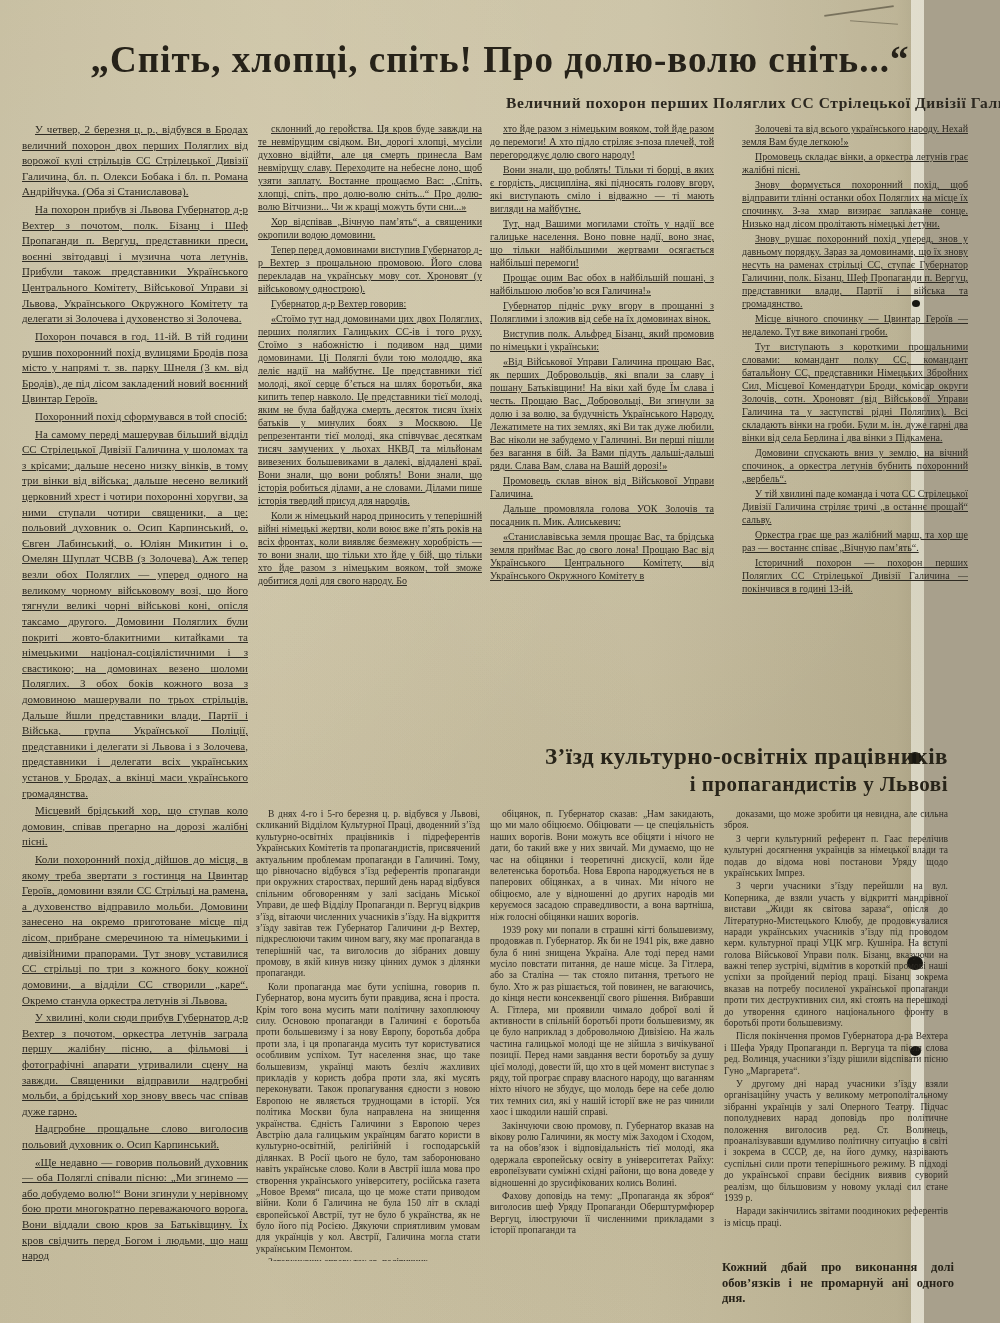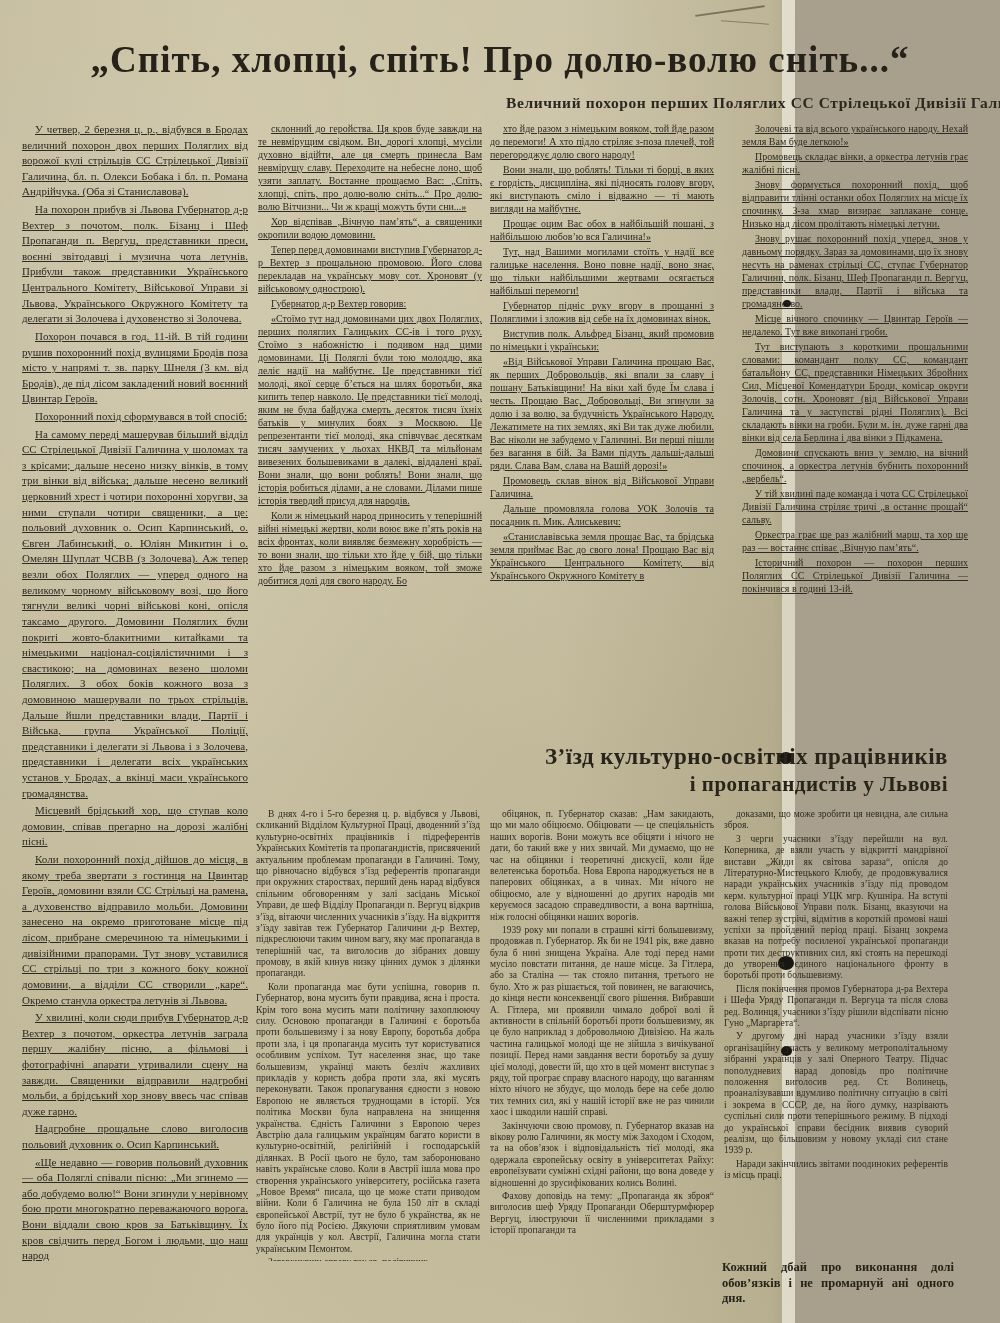--- a/index.html
+++ b/index.html
@@ -4,21 +4,21 @@
 <style>
   html,body{margin:0;padding:0;}
   body{
     width:1000px;height:1323px;
     background:#a8a08c;
     font-family:"Liberation Serif","DejaVu Serif",serif;
     position:relative;
     overflow:hidden;
   }
   .page{
-    position:absolute;left:0;top:0;width:795px;height:1323px;
+    position:absolute;left:0;top:0;width:924px;height:1323px;
     background:
       radial-gradient(ellipse at 15% 25%, rgba(255,255,255,0.10), transparent 45%),
       radial-gradient(ellipse at 70% 10%, rgba(255,255,255,0.08), transparent 40%),
       radial-gradient(ellipse at 85% 70%, rgba(92,80,48,0.10), transparent 55%),
       radial-gradient(ellipse at 30% 85%, rgba(92,80,48,0.07), transparent 50%),
       linear-gradient(90deg,#c6bd9f 0%,#cec5a7 30%,#cac1a3 70%,#bcb395 97%,#b0a78a 100%);
     color:#2e2b24;
   }
   .scan-edge{
     position:absolute;right:0;top:0;width:13px;height:100%;
@@ -96,22 +96,22 @@
       <p class="para">склонний до геройства. Ця кров буде завжди на те невмірущим свідком. Ви, дорогі хлопці, мусіли духовно відійти, але ця смерть принесла Вам невмірущу славу. Переходите на небесне лоно, щоб узяти заплату. Востанне прощаємо Вас: „Спіть, хлопці, спіть, про долю-волю сніть...“ Про долю-волю Вітчизни... Чи ж кращі можуть бути сни...»</p>
       <p class="para">Хор відспівав „Вічную пам’ять“, а священики окропили водою домовини.</p>
       <p class="para">Тепер перед домовинами виступив Губернатор д-р Вехтер з прощальною промовою. Його слова перекладав на українську мову сот. Хроновят (у військовому однострою).</p>
       <p class="para">Губернатор д-р Вехтер говорив:</p>
       <p class="para">«Стоїмо тут над домовинами цих двох Поляглих, перших поляглих Галицьких СС-ів і того руху. Стоїмо з набожністю і подивом над цими домовинами. Ці Поляглі були тою молоддю, яка леліє надії на майбутнє. Це представники тієї молоді, якої серце б’ється на шлях боротьби, яка кипить тепер навколо. Це представники тієї молоді, яким не була байдужа смерть десяток тисяч їхніх батьків у минулих боях з Москвою. Це репрезентанти тієї молоді, яка співчуває десяткам тисяч замучених у льохах НКВД та мільйонам вивезених большевиками в далекі, віддалені краї. Вони знали, що вони роблять! Вони знали, що історія робиться ділами, а не словами. Ділами пише історія твердий присуд для народів.</p>
       <p class="para">Коли ж німецький народ приносить у теперішній війні німецькі жертви, коли воює вже п’ять років на всіх фронтах, коли виявляє безмежну хоробрість — то вони знали, що тільки хто йде у бій, що тільки хто йде разом з німецьким вояком, той зможе добитися долі для свого народу. Бо</p>
     </div>
   <div class="col col3">
       <p class="para">хто йде разом з німецьким вояком, той йде разом до перемоги! А хто підло стріляє з-поза плечей, той перегороджує долю свого народу!</p>
       <p class="para">Вони знали, що роблять! Тільки ті борці, в яких є гордість, дисципліна, які підносять голову вгору, які виступають сміло і відважно — ті мають вигляди на майбутнє.</p>
+      <p class="para">Тут, над Вашими могилами стоїть у надії все галицьке населення. Воно повне надії, воно знає, що тільки найбільшими жертвами осягається найбільші перемоги!</p>
       <p class="para">Прощає оцим Вас обох в найбільшій пошані, з найбільшою любов’ю вся Галичина!»</p>
-      <p class="para">Тут, над Вашими могилами стоїть у надії все галицьке населення. Воно повне надії, воно знає, що тільки найбільшими жертвами осягається найбільші перемоги!</p>
       <p class="para">Губернатор підніс руку вгору в прощанні з Поляглими і зложив від себе на їх домовинах вінок.</p>
       <p class="para">Виступив полк. Альфред Бізанц, який промовив по німецьки і українськи:</p>
       <p class="para">«Від Військової Управи Галичина прощаю Вас, як перших Добровольців, які впали за славу і пошану Батьківщини! На віки хай буде Їм слава і честь. Прощаю Вас, Добровольці, Ви згинули за долю і за волю, за будучність Українського Народу. Лежатимете на тих землях, які Ви так дуже любили. Вас ніколи не забудемо у Галичині. Ви перші пішли без вагання в бій. За Вами підуть дальші-дальші ряди. Слава Вам, слава на Вашій дорозі!»</p>
       <p class="para">Промовець склав вінок від Військової Управи Галичина.</p>
       <p class="para">Дальше промовляла голова УОК Золочів та посадник п. Мик. Алиськевич:</p>
       <p class="para">«Станиславівська земля прощає Вас, та брідська земля приймає Вас до свого лона! Прощаю Вас від Українського Центрального Комітету, від Українського Окружного Комітету в</p>
     </div>
   <div class="col col4">
       <p class="para">Золочеві та від всього українського народу. Нехай земля Вам буде легкою!»</p>
       <p class="para">Промовець складає вінки, а оркестра летунів грає жалібні пісні.</p>
@@ -135,20 +135,21 @@
           <p class="para">Заторкнувши справу так зв. політичних</p>
         </div>
       <div class="a2col">
           <p class="para">обіцянок, п. Губернатор сказав: „Нам закидають, що ми мало обіцюємо. Обіцювати — це спеціяльність наших ворогів. Вони можуть все обіцяти і нічого не дати, бо такий вже у них звичай. Ми думаємо, що не час на обіцянки і теоретичні дискусії, коли йде велетенська боротьба. Нова Европа народжується не в паперових обіцянках, а в чинах. Ми нічого не обіцюємо, але у відношенні до других народів ми керуємося засадою справедливости, а вона вартніша, ніж голосні обіцянки наших ворогів.</p>
           <p class="para">1939 року ми попали в страшні кігті большевизму, продовжав п. Губернатор. Як би не 1941 рік, вже давно була б нині знищена Україна. Але тоді перед нами мусіло повстати питання, де наше місце. За Гітлера, або за Сталіна — так стояло питання, третього не було. Хто ж раз рішається, той повинен, не вагаючись, до кінця нести консеквенції свого рішення. Вибравши А. Гітлера, ми проявили чимало доброї волі й активности в спільній боротьбі проти большевизму, як це було наприклад з добровольчою Дивізією. На жаль частина галицької молоді ще не зійшла з вичікуваної позиції. Перед нами завдання вести боротьбу за душу цієї молоді, довести їй, що хто в цей момент виступає з ряду, той програє справу власного народу, що ваганням ніхто нічого не збудує, що молодь бере на себе долю тих темних сил, які у нашій історії вже не раз чинили хаос і шкодили нашій справі.</p>
           <p class="para">Закінчуючи свою промову, п. Губернатор вказав на вікову ролю Галичини, як мосту між Заходом і Сходом, та на обов’язок і відповідальність тієї молоді, яка одержала європейську освіту в університетах Райху: европеїзувати суміжні східні райони, що вона доведе у відношенні до зрусифікованих колись Волині.</p>
           <p class="para">Фахову доповідь на тему: „Пропаганда як зброя“ виголосив шеф Уряду Пропаганди Оберштурмфюрер Вергуц, ілюструючи її численними прикладами з історії пропаганди та</p>
         </div>
       <div class="a2col">
           <p class="para">доказами, що може зробити ця невидна, але сильна зброя.</p>
+          <p class="para">З черги культурний референт п. Гаас перелічив культурні досягнення українців за німецької влади та подав до відома нові постанови Уряду щодо українських Імпрез.</p>
           <p class="para">З черги учасники з’їзду перейшли на вул. Коперника, де взяли участь у відкритті мандрівної вистави „Жиди як світова зараза“, опісля до Літературно-Мистецького Клюбу, де продовжувалися наради українських учасників з’їзду під проводом керм. культурної праці УЦК мгр. Кушніра. На вступі голова Військової Управи полк. Бізанц, вказуючи на важні тепер зустрічі, відмітив в короткій промові наші успіхи за пройдений період праці. Бізанц зокрема вказав на потребу посиленої української пропаганди проти тих деструктивних сил, які стоять на перешкоді до утворення єдиного національного фронту в боротьбі проти большевизму.</p>
           <p class="para">Після покінчення промов Губернатора д-ра Вехтера і Шефа Уряду Пропаганди п. Вергуца та після слова ред. Волинця, учасники з’їзду рішили відспівати пісню Гуно „Маргарета“.</p>
           <p class="para">У другому дні нарад учасники з’їзду взяли організаційну участь у великому метрополітальному зібранні українців у залі Оперного Театру. Підчас пополудневих нарад доповідь про політичне положення виголосив ред. Ст. Волинець, проаналізувавши вдумливо політичну ситуацію в світі і зокрема в СССР, де, на його думку, назрівають суспільні сили проти теперішнього режиму. В підході до української справи бесідник виявив суворий реалізм, що більшовизм у новому укладі сил стане 1939 р.</p>
           <p class="para">Наради закінчились звітами поодиноких референтів із місць праці.</p>
         </div>
     </div>
   </div>
 
   <div class="footer-note">Кожний дбай про виконання долі обов’язків і не промарнуй ані одного дня.</div>
 

